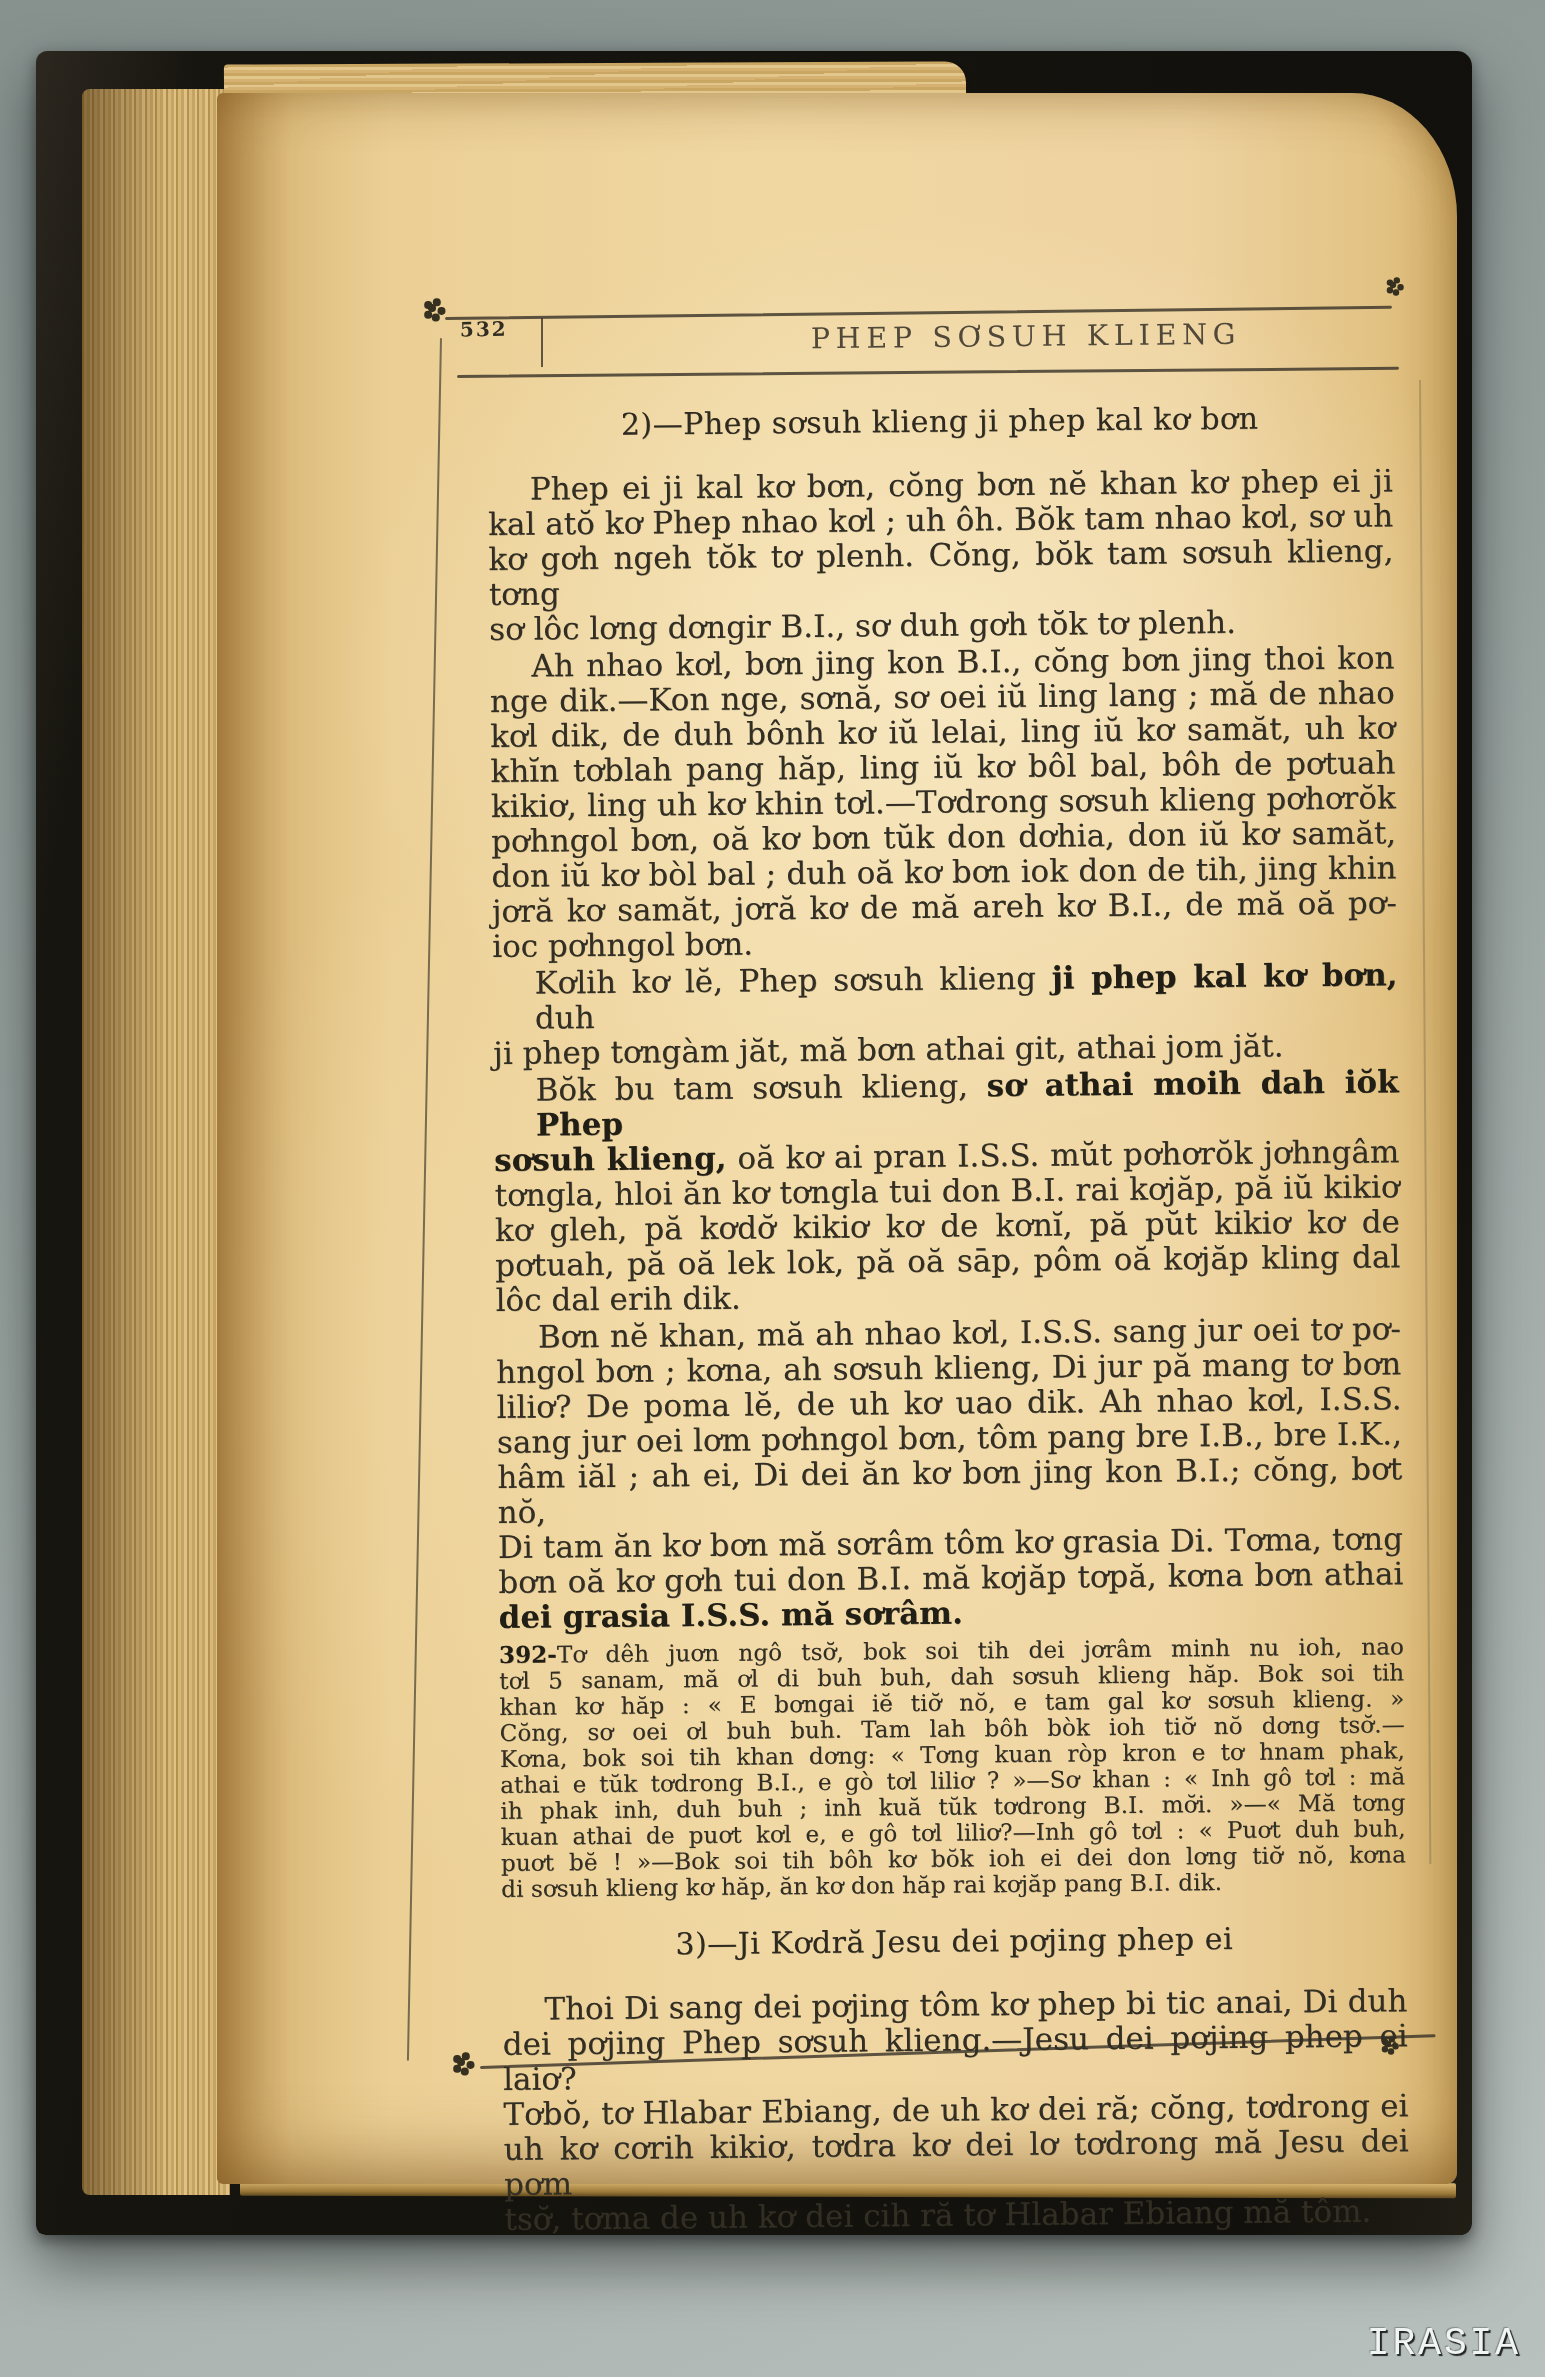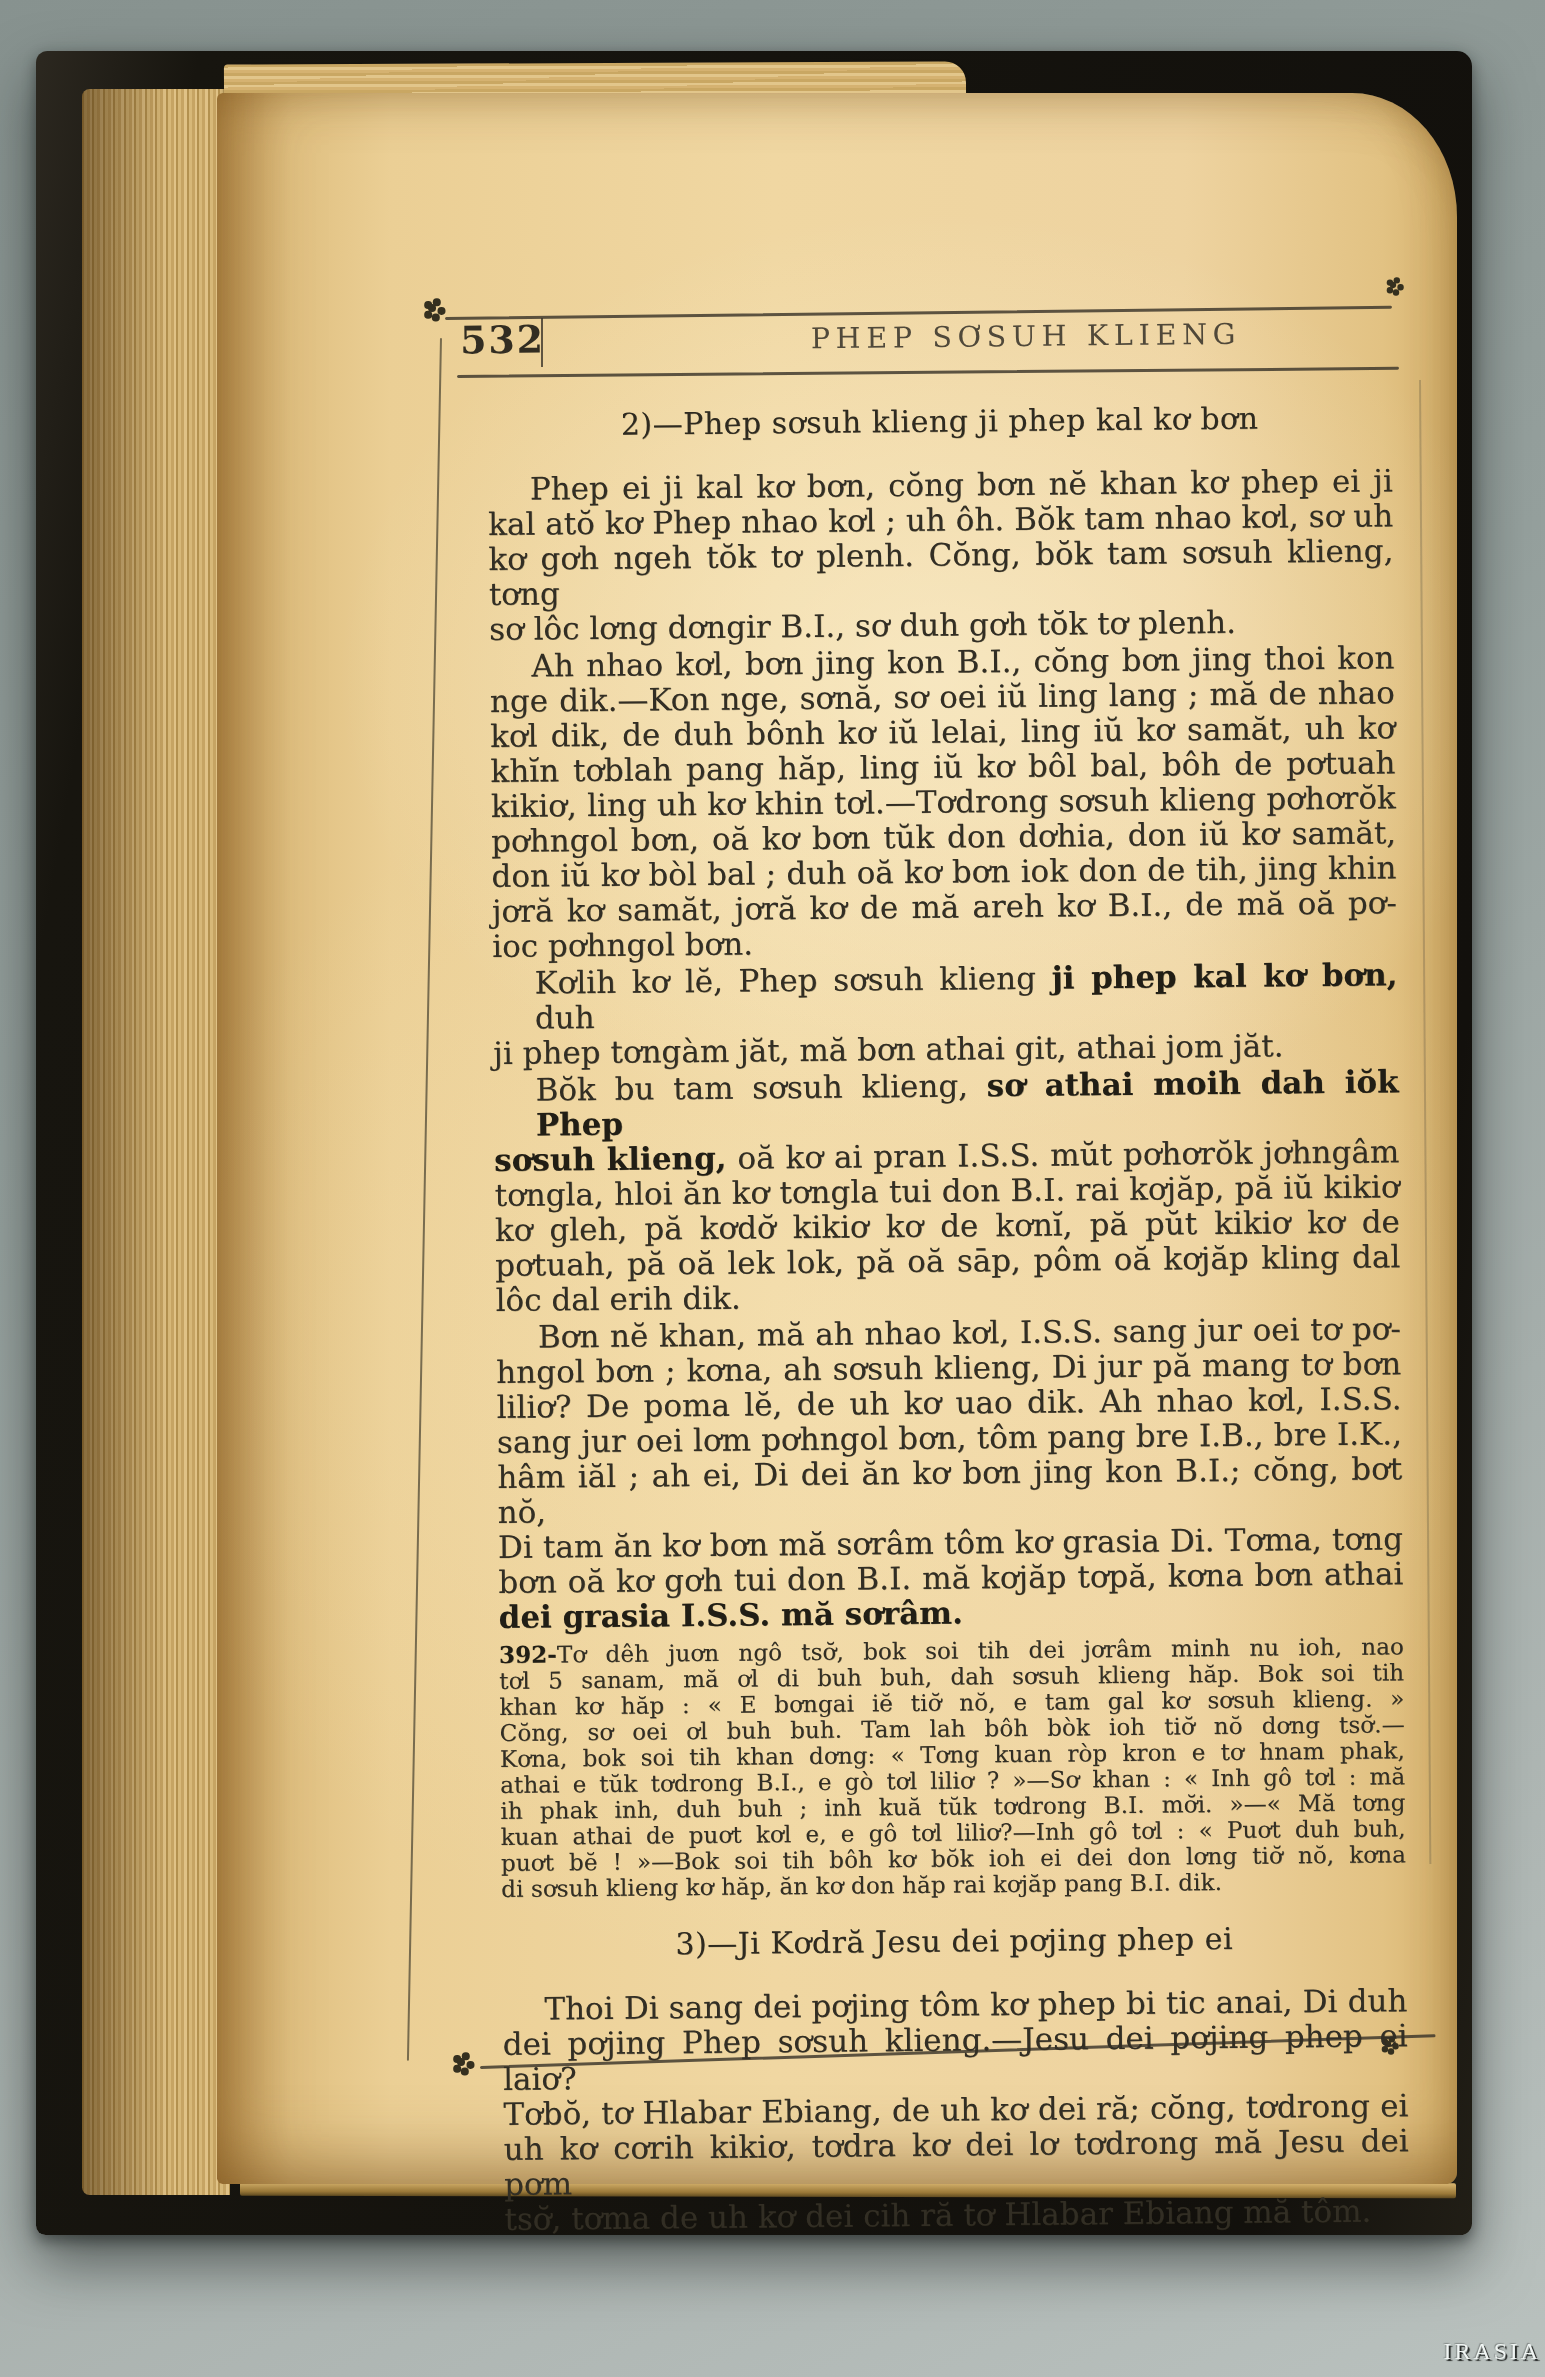--- a/index.html
+++ b/index.html
@@ -60,21 +60,21 @@
              transform:rotate(1.1deg);transform-origin:top center;border-radius:1.9px;}
   #rule-right{position:absolute;left:1202px;top:287px;width:1.9px;height:1484px;background:#5a5340;opacity:.3;
               transform:rotate(-0.4deg);transform-origin:top center;}
   .ornament{position:absolute;width:7.6px;height:7.6px;background:#35301f;border-radius:50%;
     box-shadow:9.5px 2.9px 0 #35301f,3.8px 9.5px 0 #35301f,-3.8px 6.7px 0 #35301f,4.8px -5.7px 0 #35301f,-3.8px -2.9px 0 #35301f;}
   #orn-tl{left:211px;top:211px;}
   #orn-tr{left:1172px;top:188px;transform:scale(.8);}
   #orn-bl{left:240px;top:1965px;}
   #orn-br{left:1167px;top:1947px;transform:scale(.8);}
   
-  #pageno{position:absolute;left:243px;top:224px;width:86px;font-size:38px;font-weight:700;
+  #pageno{position:absolute;left:243px;top:224px;width:86px;font-size:20px;font-weight:700;
           color:#322d22;transform:rotate(-0.6deg);letter-spacing:1.9px;}
   #head-divider{position:absolute;left:324px;top:225px;width:2.4px;height:49px;background:#3b3529;opacity:.8;}
   #running-title{position:absolute;left:571px;top:227px;width:476px;text-align:center;font-size:28.5px;
           color:#433d31;letter-spacing:5.7px;transform:rotate(-0.6deg);opacity:.92;}
   
   #text-block{
     position:absolute;left:270px;top:314px;width:905px;
     transform:rotate(-0.55deg);transform-origin:top left;
     color:#322e24;text-shadow:0.4px 0.4px 0.6px rgba(55,48,32,.45);
   }
@@ -85,23 +85,23 @@
   .para{margin:1.9px 0 0 0;}
   .para .ln{text-align:justify;text-align-last:justify;white-space:normal;}
   .para .ln.last{text-align-last:left;}
   .para.body{font-size:31px;line-height:35px;}
   .para.body.indent .ln:first-child{padding-left:42px;}
   .para.small{font-size:23px;line-height:26px;margin-top:7.6px;letter-spacing:0.1px;}
   .para b{font-weight:700;color:#211e15;}
   .para + .section-heading{margin-top:25px;}
   
   #watermark{
-    position:absolute;right:5px;bottom:13.3px;
-    font-family:Liberation Serif, serif;
-    font-size:24px;letter-spacing:2.9px;color:#f0f5f3;
+    position:absolute;right:25px;bottom:13.3px;
+    font-family:Liberation Mono, monospace;
+    font-size:38px;letter-spacing:2.9px;color:#f0f5f3;
     text-shadow:1.9px 1.9px 1px rgba(18,20,19,.9),-1px -1px 1px rgba(18,20,19,.3);
   }
 </style>
 </head>
 <body>
 
 <div id="scan">
   <div id="book"></div>
   <div id="fore-edge"></div>
   <div id="top-edge"></div>

